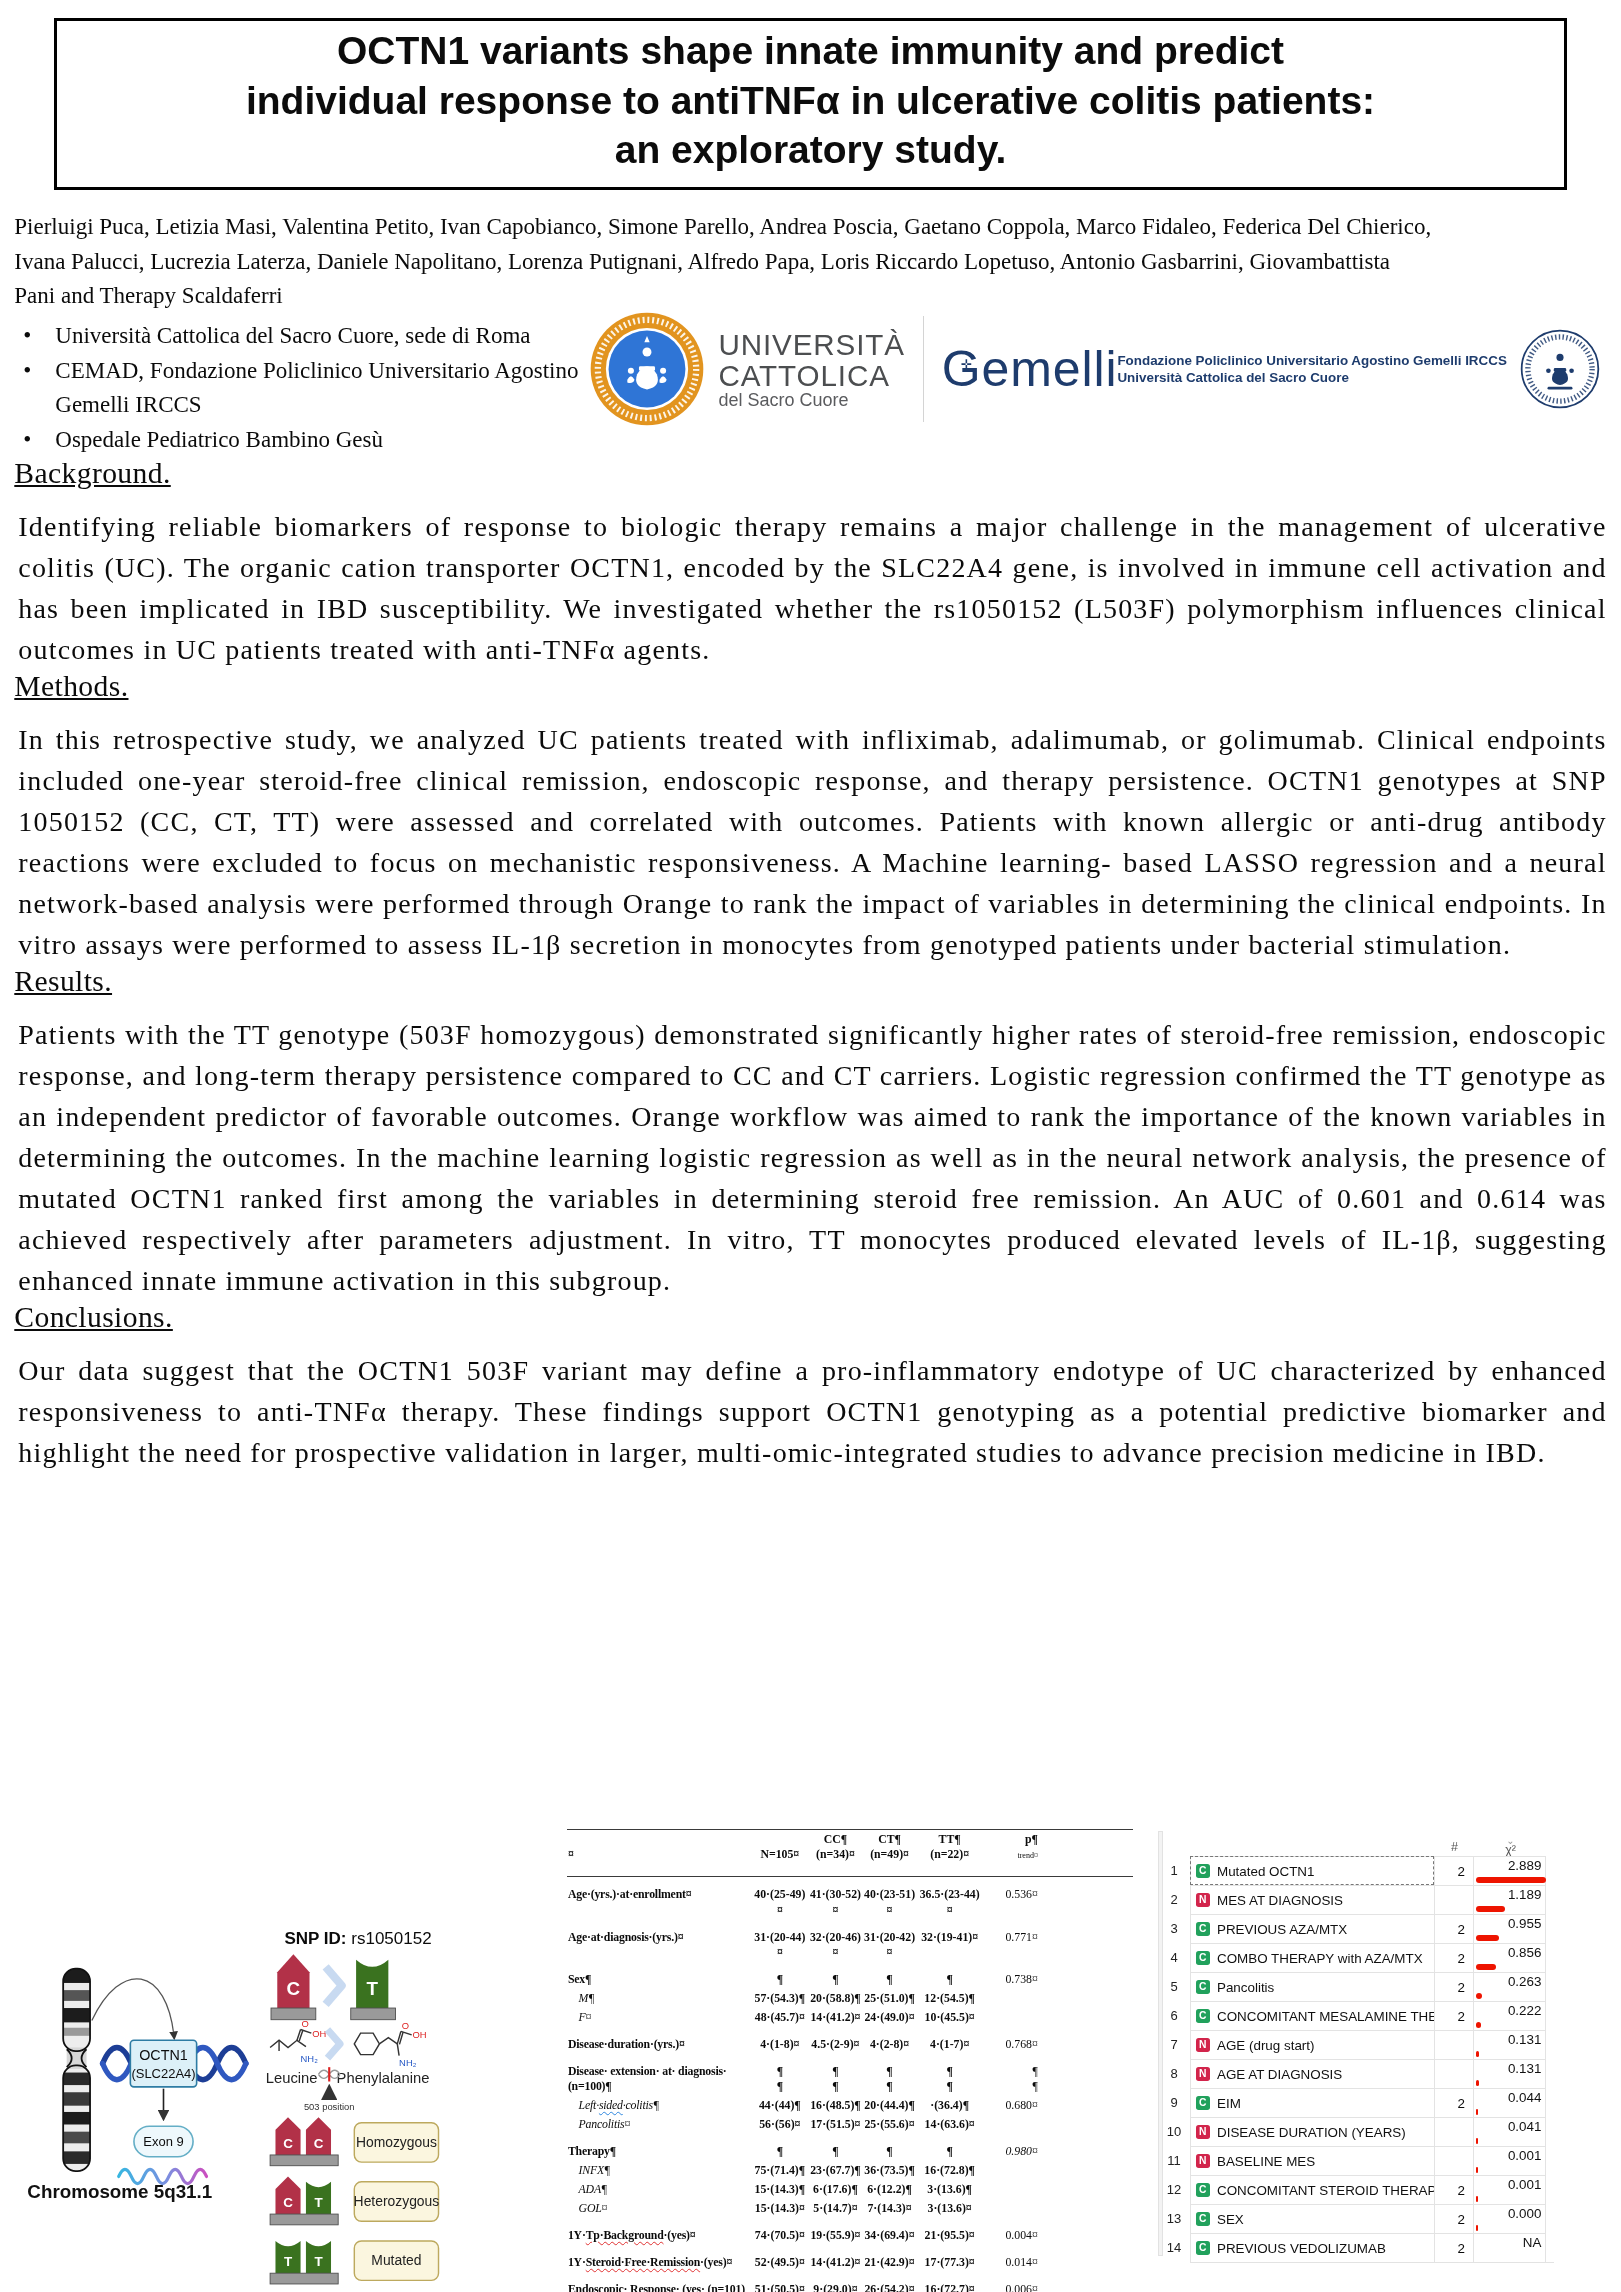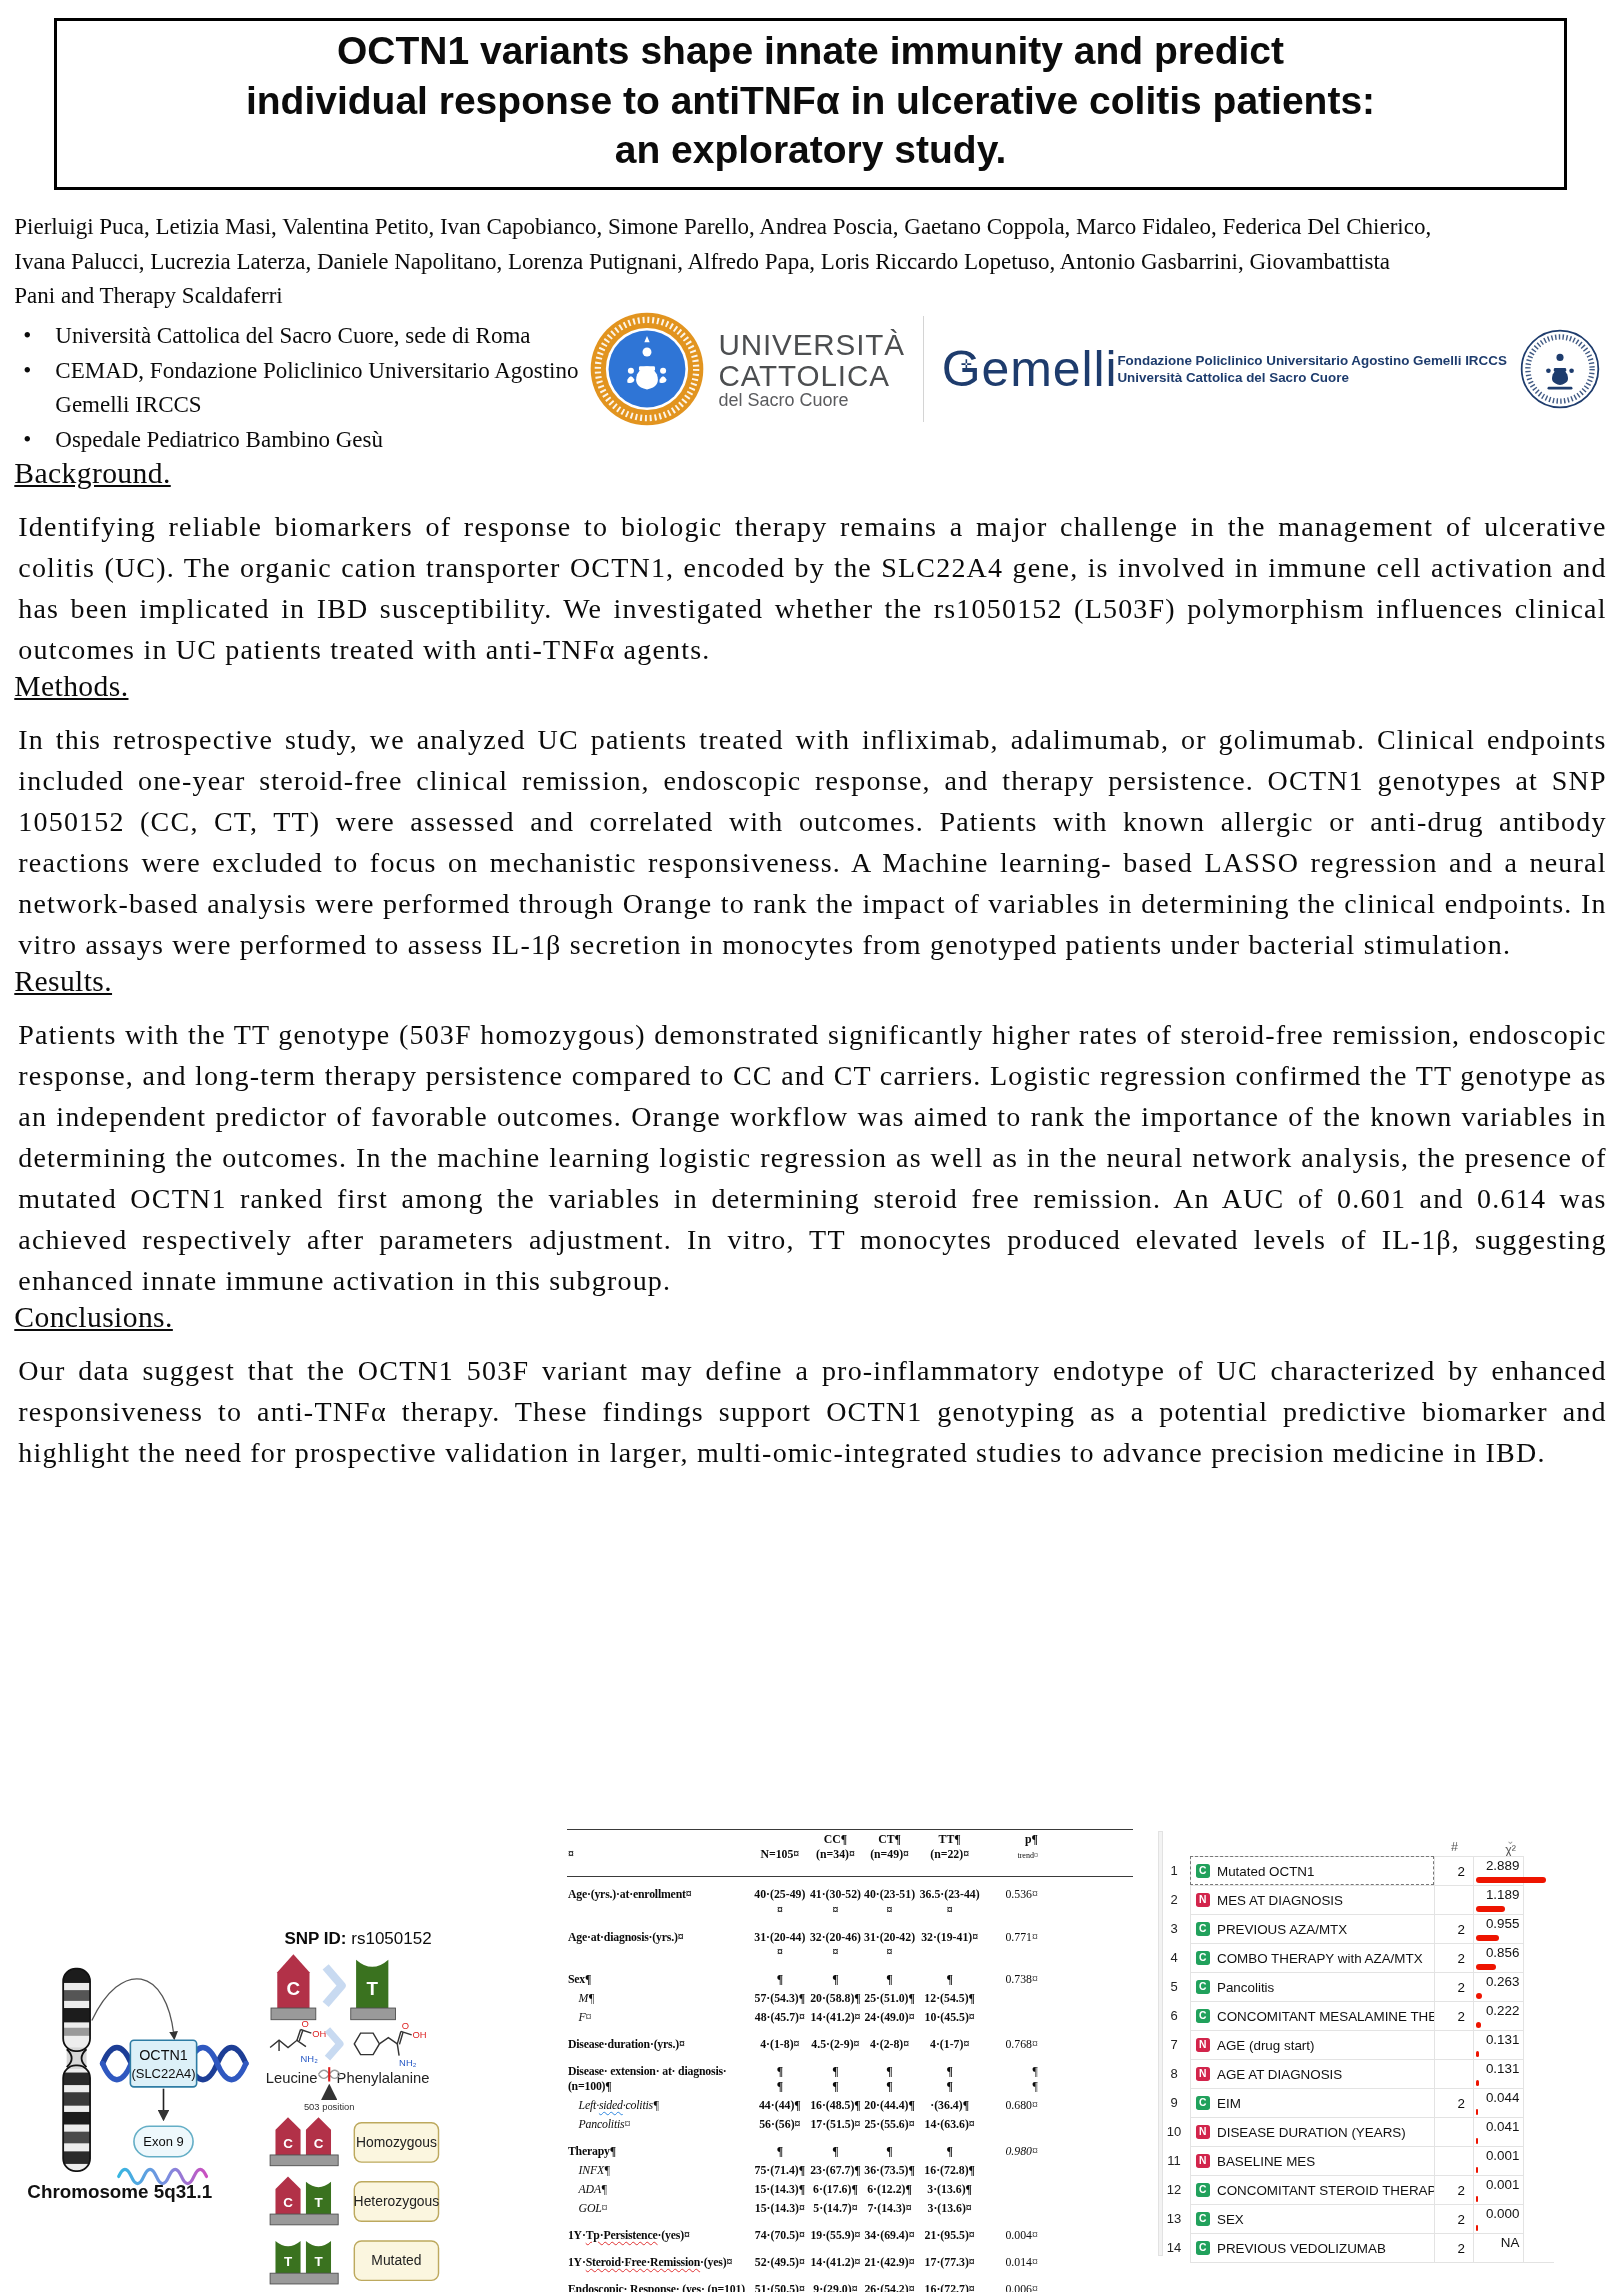--- a/index.html
+++ b/index.html
@@ -66,21 +66,21 @@
   .rrow{display:flex;height:29px;}
   .rno{width:32px;text-align:center;font-size:13px;color:#222;line-height:29px;}
   .rmain{width:244px;display:flex;align-items:center;gap:7.2px;padding-left:4.5px;box-sizing:border-box;
          border-top:0.9px solid #e3e3e3;border-left:0.9px solid #e3e3e3;}
   .rmain.sel{outline:0.9px dashed #777;outline-offset:-1.8px;}
   .ricon{width:14.3px;height:14.3px;border-radius:2.7px;color:#fff;font-size:10.3px;font-weight:bold;
          display:flex;align-items:center;justify-content:center;flex:0 0 auto;}
   .rname{font-size:13.4px;color:#101010;white-space:nowrap;overflow:hidden;}
   .rnum{width:39px;box-sizing:border-box;text-align:right;padding-right:8px;font-size:13.4px;
         line-height:29px;border-top:0.9px solid #e3e3e3;border-left:0.9px solid #e3e3e3;}
-  .rchi{width:51px;box-sizing:border-box;position:relative;border-top:0.9px solid #e3e3e3;
+  .rchi{width:73px;box-sizing:border-box;position:relative;border-top:0.9px solid #e3e3e3;
         border-left:0.9px solid #e3e3e3;border-right:0.9px solid #e3e3e3;}
   .rval{position:absolute;top:0.9px;right:3.6px;font-size:13.4px;color:#111;}
   .rbar{position:absolute;bottom:1.8px;left:1.8px;height:6.3px;border-radius:3.1px;}
   .rank-endline{margin-left:32px;border-top:0.9px solid #e3e3e3;}
 
   
   #genetics{left:12.5px;top:1913px;width:559px;height:380px;}
   svg text{font-family:"Liberation Sans",sans-serif;}
 </style>
 </head>
@@ -444,21 +444,21 @@
           <tr class="i">
             <td class="lbl">GOL¤</td>
             <td>15·(14.3)¤</td>
             <td>5·(14.7)¤</td>
             <td>7·(14.3)¤</td>
             <td>3·(13.6)¤</td>
             <td class="pcol"></td>
             <td></td>
           </tr>
           <tr class="b gap">
-            <td class="lbl">1Y·<span class="sq-red">Tp·Persistence</span>·(yes)¤</td>
+            <td class="lbl">1Y·<span class="sq-red">Tp·Background</span>·(yes)¤</td>
             <td>74·(70.5)¤</td>
             <td>19·(55.9)¤</td>
             <td>34·(69.4)¤</td>
             <td>21·(95.5)¤</td>
             <td class="pcol">0.004¤</td>
             <td></td>
           </tr>
           <tr class="b gap">
             <td class="lbl">1Y·<span class="sq-red">Steroid·Free·Remission</span>·(yes)¤</td>
             <td>52·(49.5)¤</td>

